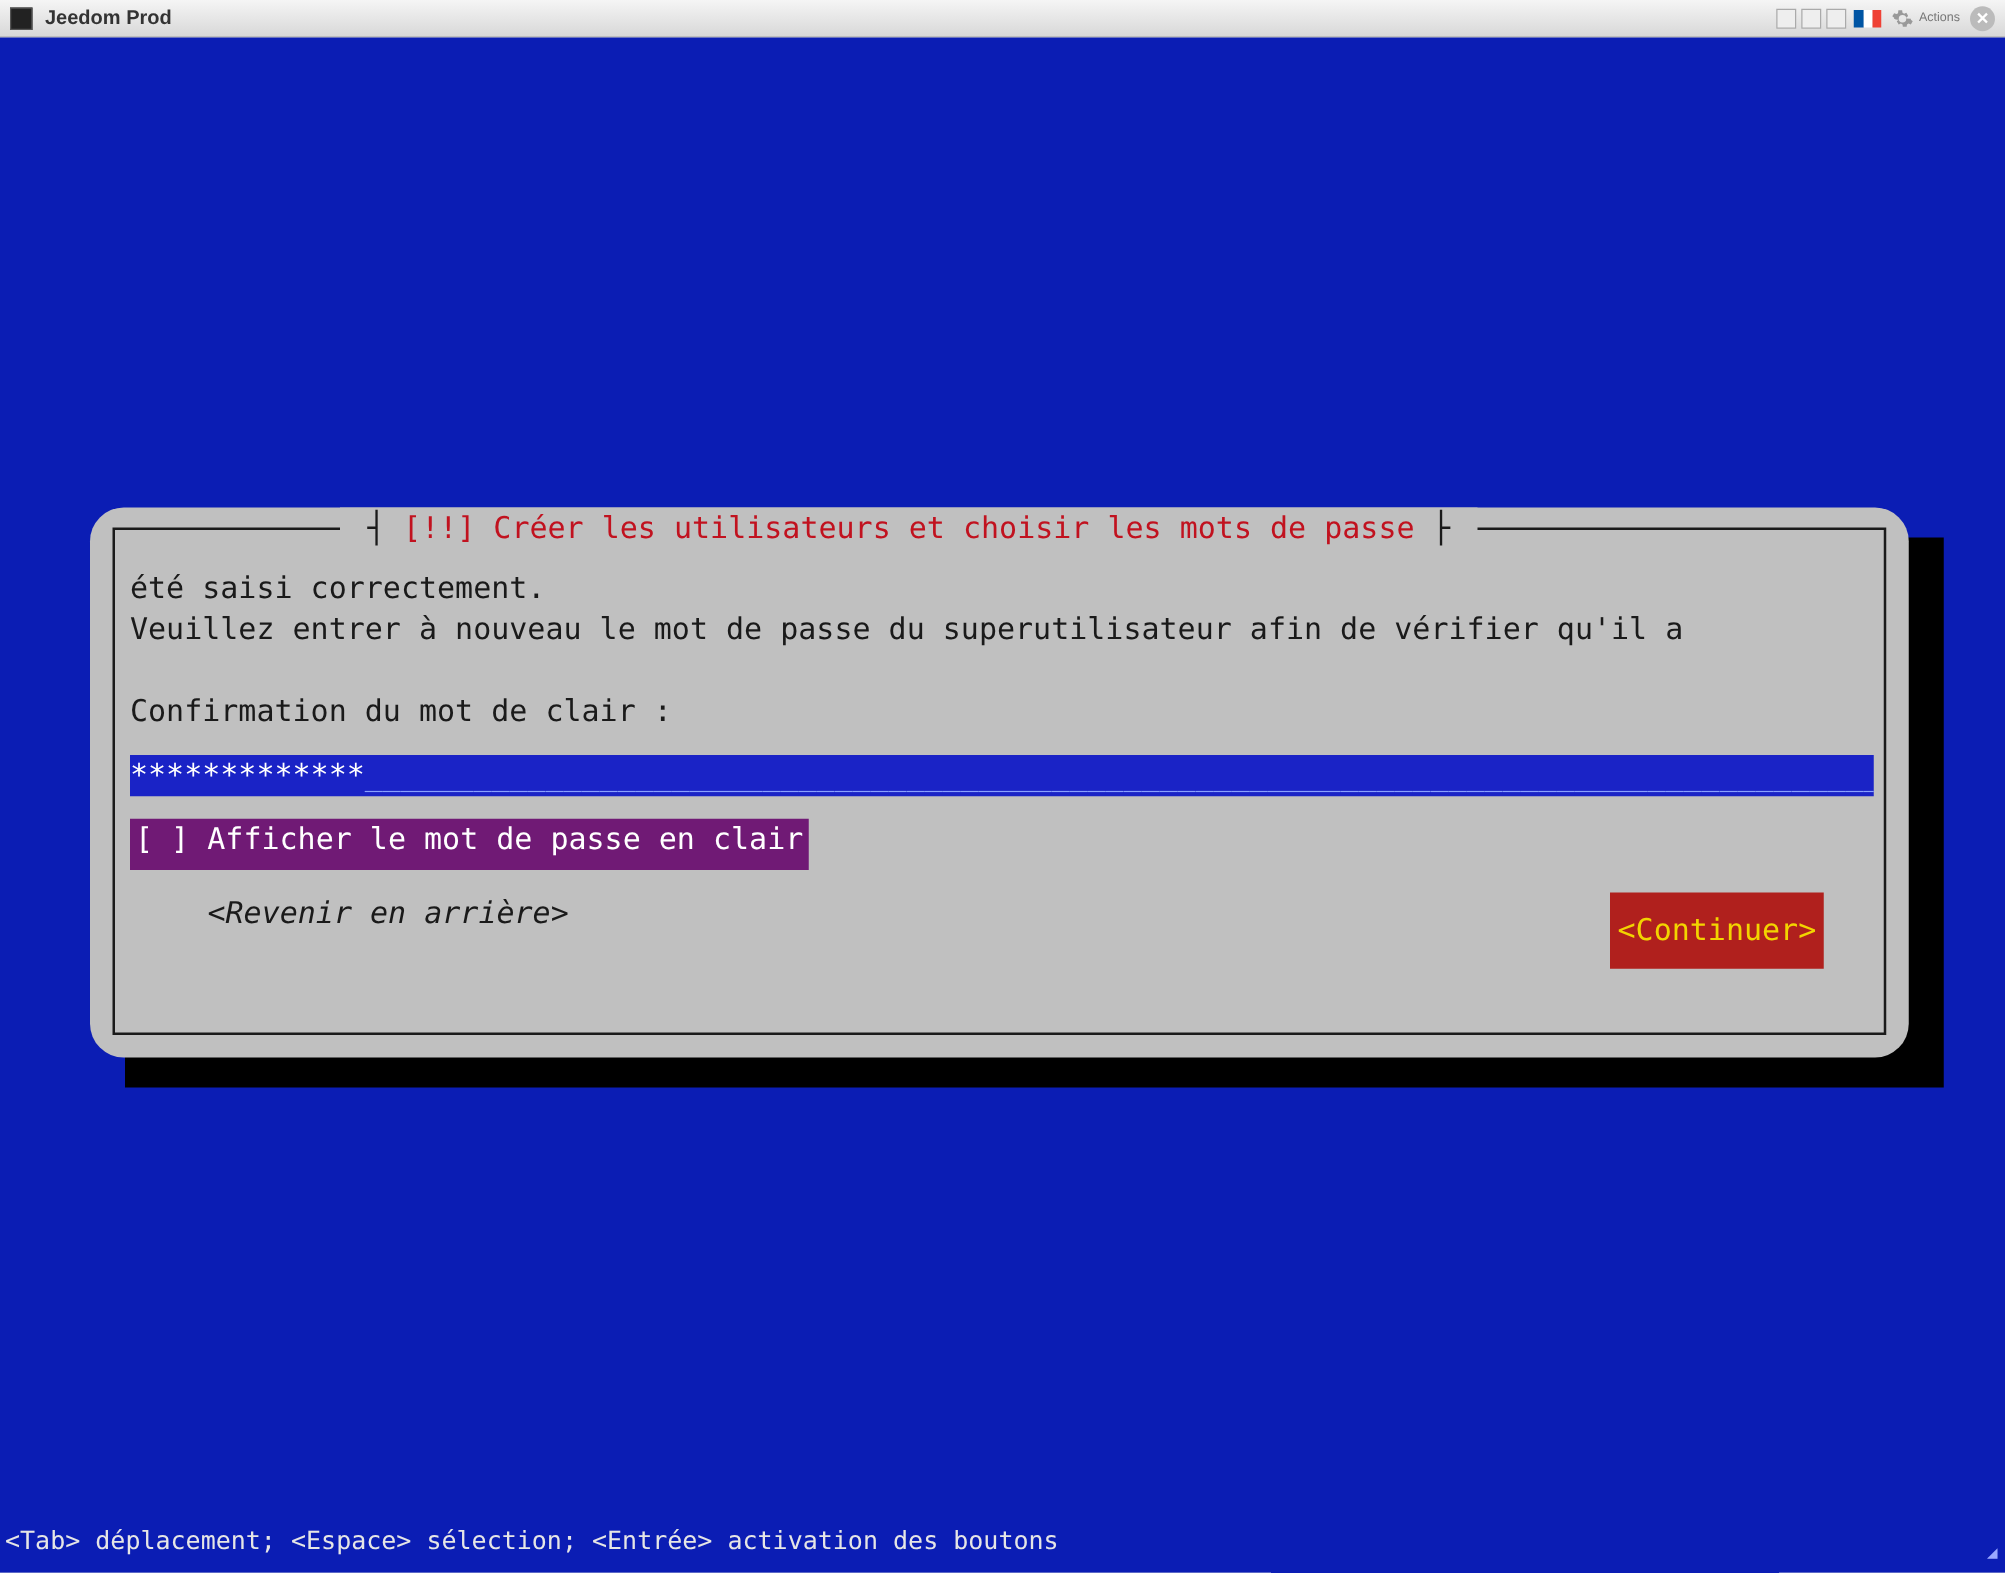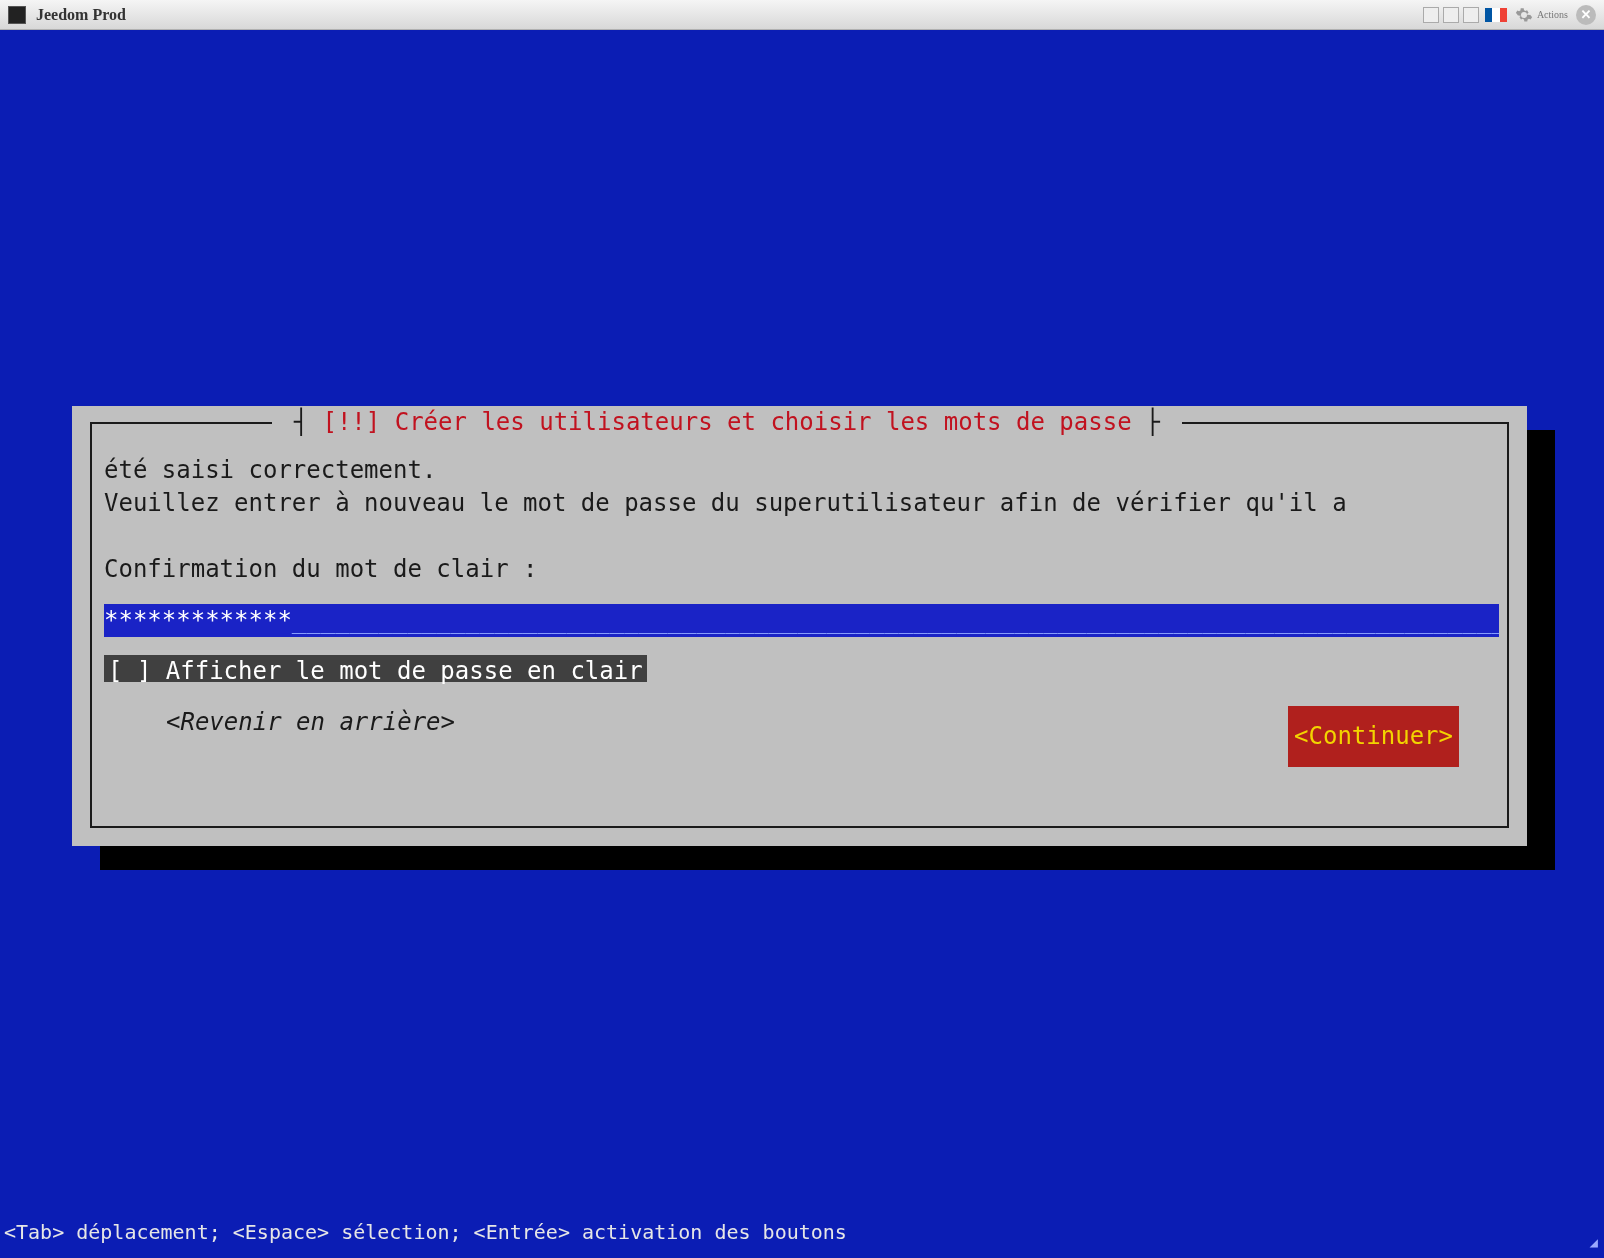--- a/index.html
+++ b/index.html
@@ -14,21 +14,20 @@
   .titlebar {
     height: 30px;
     background: linear-gradient(to bottom, #f5f5f5, #d8d8d8);
     border-bottom: 1px solid #b0b0b0;
     display: flex;
     align-items: center;
     padding: 0 8px;
     font-size: 16px;
     font-weight: bold;
     color: #333;
-    font-family: Liberation Serif, serif;
   }
   .titlebar .app-icon {
     width: 18px; height: 18px;
     background: #222;
     border: 1px solid #555;
     margin-right: 10px;
   }
   .titlebar .spacer { flex: 1; }
   .titlebar .win-btn {
     width: 16px; height: 16px;
@@ -87,20 +86,21 @@
   .dialog {
     position: absolute;
     left: 72px;
     top: 376px;
     width: 1455px;
     height: 440px;
     background: #c0c0c0;
     color: #1a1a1a;
     font-size: 24px;
     line-height: 33px;
+    border-radius: 27px;
   }
   .dialog-border {
     position: absolute;
     left: 18px; right: 18px; top: 16px; bottom: 18px;
     border: 2px solid #1a1a1a;
   }
   .dialog-title {
     position: absolute;
     top: -18px;
     left: 180px;
@@ -123,24 +123,24 @@
     width: 1395px;
     white-space: nowrap;
     overflow: hidden;
     letter-spacing: 0;
   }
   .pwd-field .stars { color:#fff; }
   .pwd-field .fill { color:#8aa0ff; }
   .checkbox-line {
     margin-top: 18px;
     display: inline-block;
-    background: #404040;
+    background: #701a75;
     color: #fff;
     padding: 0 4px;
-    height: 27px;
+    height: 41px;
   }
   .nav-row {
     margin-top: 18px;
     display: flex;
     justify-content: space-between;
     width: 1355px;
     padding-left: 62px;
   }
   .go-back { color:#1a1a1a;font-style:italic; }
   .continue {

